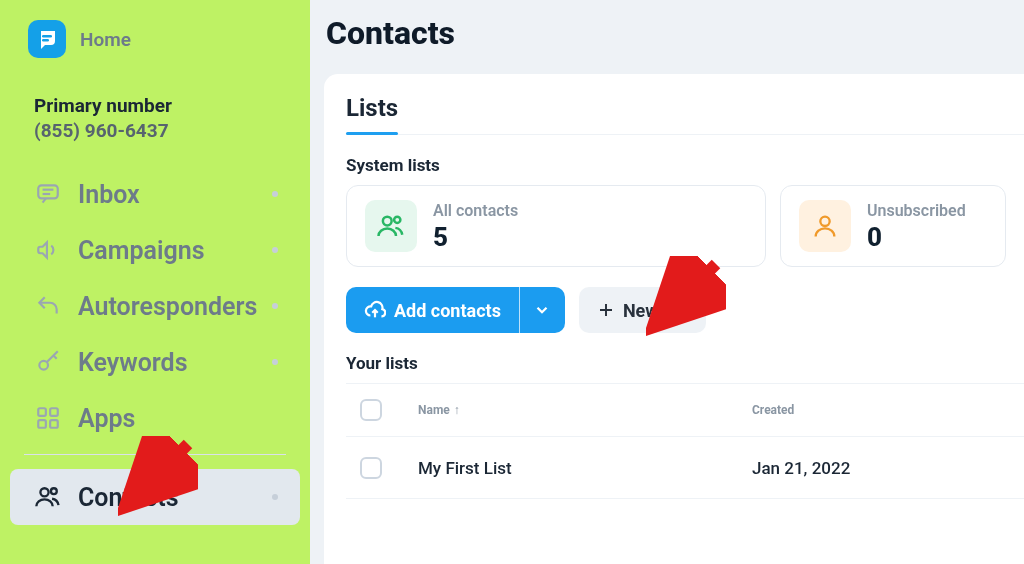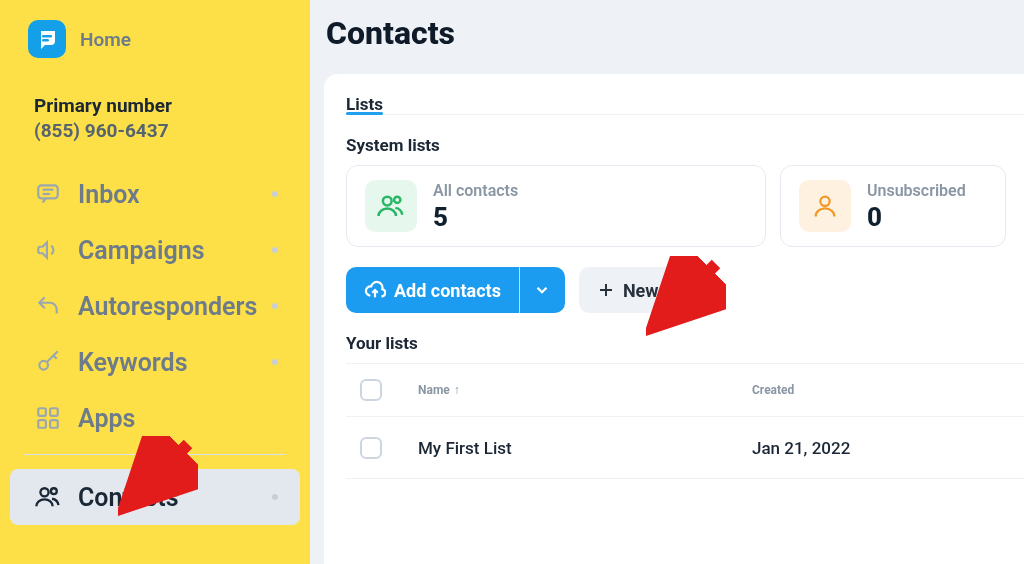--- a/index.html
+++ b/index.html
@@ -1,19 +1,19 @@
 <!DOCTYPE html>
 <html><head>
 <meta charset="utf-8">
 <style>
   * { box-sizing: border-box; margin: 0; padding: 0; font-family: -apple-system, BlinkMacSystemFont, "Segoe UI", Roboto, Helvetica, Arial, sans-serif; }
   body { background: #eef2f6; width: 1024px; height: 564px; overflow: hidden; position: relative; }
 
   
-  .sidebar { position: absolute; left: 0; top: 0; width: 310px; height: 564px; background: #fde047; padding: 20px 10px 0 10px; }
+  .sidebar { position: absolute; left: 0; top: 0; width: 310px; height: 564px; background: #bef264; padding: 20px 10px 0 10px; }
   .logo-row { display: flex; align-items: center; gap: 14px; padding-left: 18px; margin-bottom: 36px; }
   .logo { width: 38px; height: 38px; background: #14a0e8; border-radius: 10px; position: relative; display:flex; align-items:center; justify-content:center; }
   .home-label { font-size: 19px; font-weight: 600; color: #6d7b8a; }
 
   .primary-block { padding-left: 24px; margin-bottom: 24px; }
   .primary-title { font-size: 19px; font-weight: 700; color: #1b2735; }
   .primary-number { font-size: 19px; font-weight: 700; color: #57646f; margin-top:2px; }
 
   .nav-list { display: flex; flex-direction: column; }
   .nav-item { display: flex; align-items: center; height: 56px; padding: 0 14px 0 24px; font-size: 25px; font-weight: 600; color: #6d7b8a; border-radius: 8px; position: relative; cursor: pointer; }
@@ -23,21 +23,21 @@
   .nav-item.active .nav-icon { color:#1b2735; }
 
   .divider { height: 1px; background: #d9e1ea; margin: 8px 14px 14px 14px; }
 
   
   .main { position: absolute; left: 310px; top: 0; right: 0; height: 564px; padding: 14px 0 0 14px; }
   .page-title { font-size: 32px; font-weight: 800; color: #0f1b29; margin-left: 2px; margin-bottom: 22px; }
   .panel { background: #fff; border-radius: 14px 0 0 0; padding: 20px 0 0 22px; height: 500px; overflow: hidden; }
 
   .tabs { display:flex; gap: 26px; border-bottom: 1px solid #eef2f6; margin-right: 0; padding-bottom: 0; }
-  .tab { font-size: 17px; font-weight: 700; color:#8a96a3; padding-bottom: 0; position: relative; cursor:pointer; }
+  .tab { font-size: 24px; font-weight: 700; color:#8a96a3; padding-bottom: 12px; position: relative; cursor:pointer; }
   .tab.active { color:#1b2735; }
   .tab.active::after { content:""; position:absolute; left:0; right:0; bottom:-1px; height:3px; background:#1e9ff0; border-radius:2px; }
 
   .section-label { font-size: 17px; font-weight: 700; color:#1b2735; margin-top: 20px; margin-bottom: 10px; }
 
   .syslists { display:flex; gap: 14px; }
   .card { border:1px solid #e5eaf0; border-radius: 12px; padding: 14px 18px; display:flex; align-items:center; gap:16px; flex:0 0 auto; }
   .card.wide { width: 420px; }
   .card.narrow { width: 226px; }
   .card-icon { width: 52px; height:52px; border-radius: 10px; display:flex; align-items:center; justify-content:center; }

